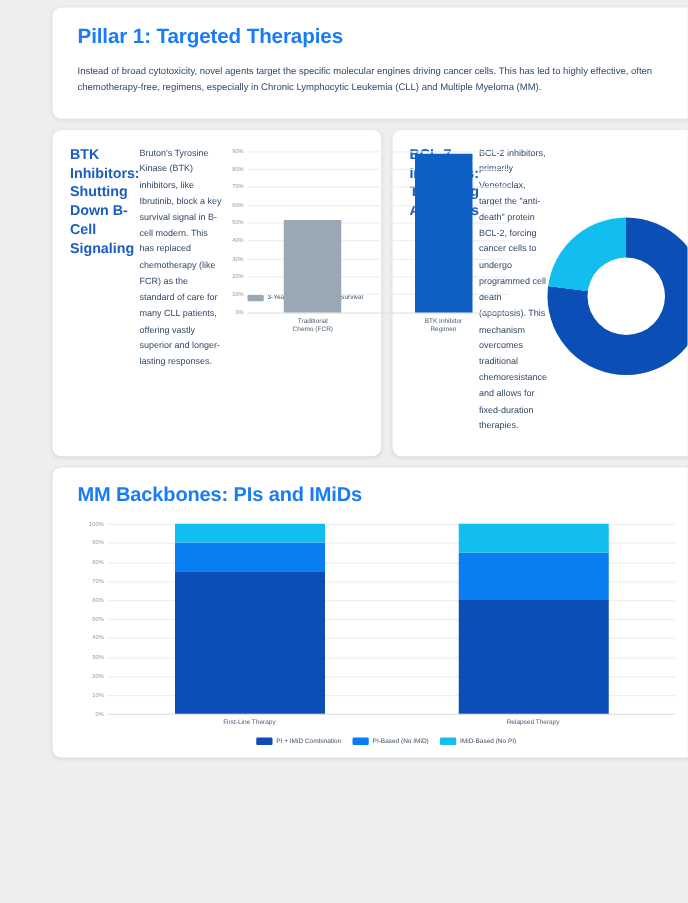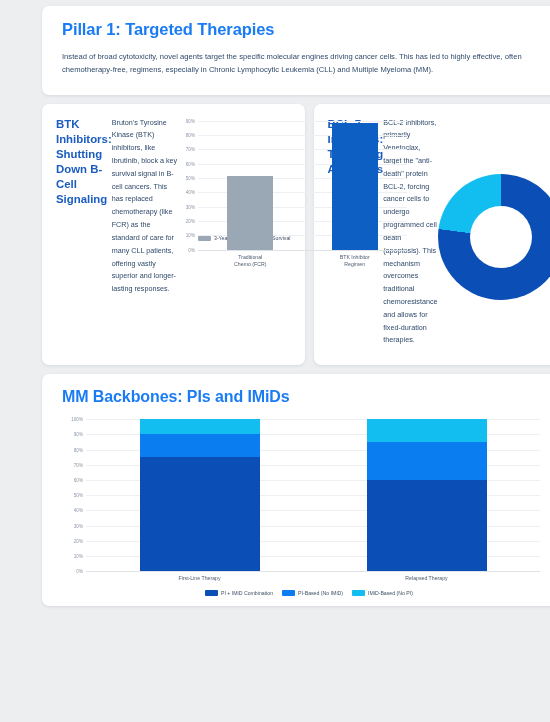--- a/index.html
+++ b/index.html
@@ -154,21 +154,21 @@
 
   <div class="card intro-card">
     <div class="pillar-title">Pillar 1: Targeted Therapies</div>
     <div class="intro-text">Instead of broad cytotoxicity, novel agents target the specific molecular engines driving cancer cells. This has led to highly effective, often chemotherapy-free, regimens, especially in Chronic Lymphocytic Leukemia (CLL) and Multiple Myeloma (MM).</div>
   </div>
 
   <div class="two-col">
 
     <div class="card col-card">
       <div class="sub-title">BTK Inhibitors: Shutting Down B-Cell Signaling</div>
-      <div class="sub-text">Bruton's Tyrosine Kinase (BTK) inhibitors, like Ibrutinib, block a key survival signal in B-cell cancers. This has replaced chemotherapy (like FCR) as the standard of care for many CLL patients, offering vastly superior and longer-lasting responses.</div>
+      <div class="sub-text">Bruton's Tyrosine Kinase (BTK) inhibitors, like Ibrutinib, block a key survival signal in B-cell modern. This has replaced chemotherapy (like FCR) as the standard of care for many CLL patients, offering vastly superior and longer-lasting responses.</div>
       <div class="spacer"></div>
       <div class="chart-wrap" id="btk-chart" style="height: 152px;">
           <div class="gridline base" style="left: 20px; top: 133px; width: 209px;"></div>
           <div class="axis-label" style="left: 0px; width: 17px; top: 133px;">0%</div>
           <div class="gridline" style="left: 20px; top: 118.667px; width: 209px;"></div>
           <div class="axis-label" style="left: 0px; width: 17px; top: 118.667px;">10%</div>
           <div class="gridline" style="left: 20px; top: 104.333px; width: 209px;"></div>
           <div class="axis-label" style="left: 0px; width: 17px; top: 104.333px;">20%</div>
           <div class="gridline" style="left: 20px; top: 90px; width: 209px;"></div>
           <div class="axis-label" style="left: 0px; width: 17px; top: 90px;">30%</div>

